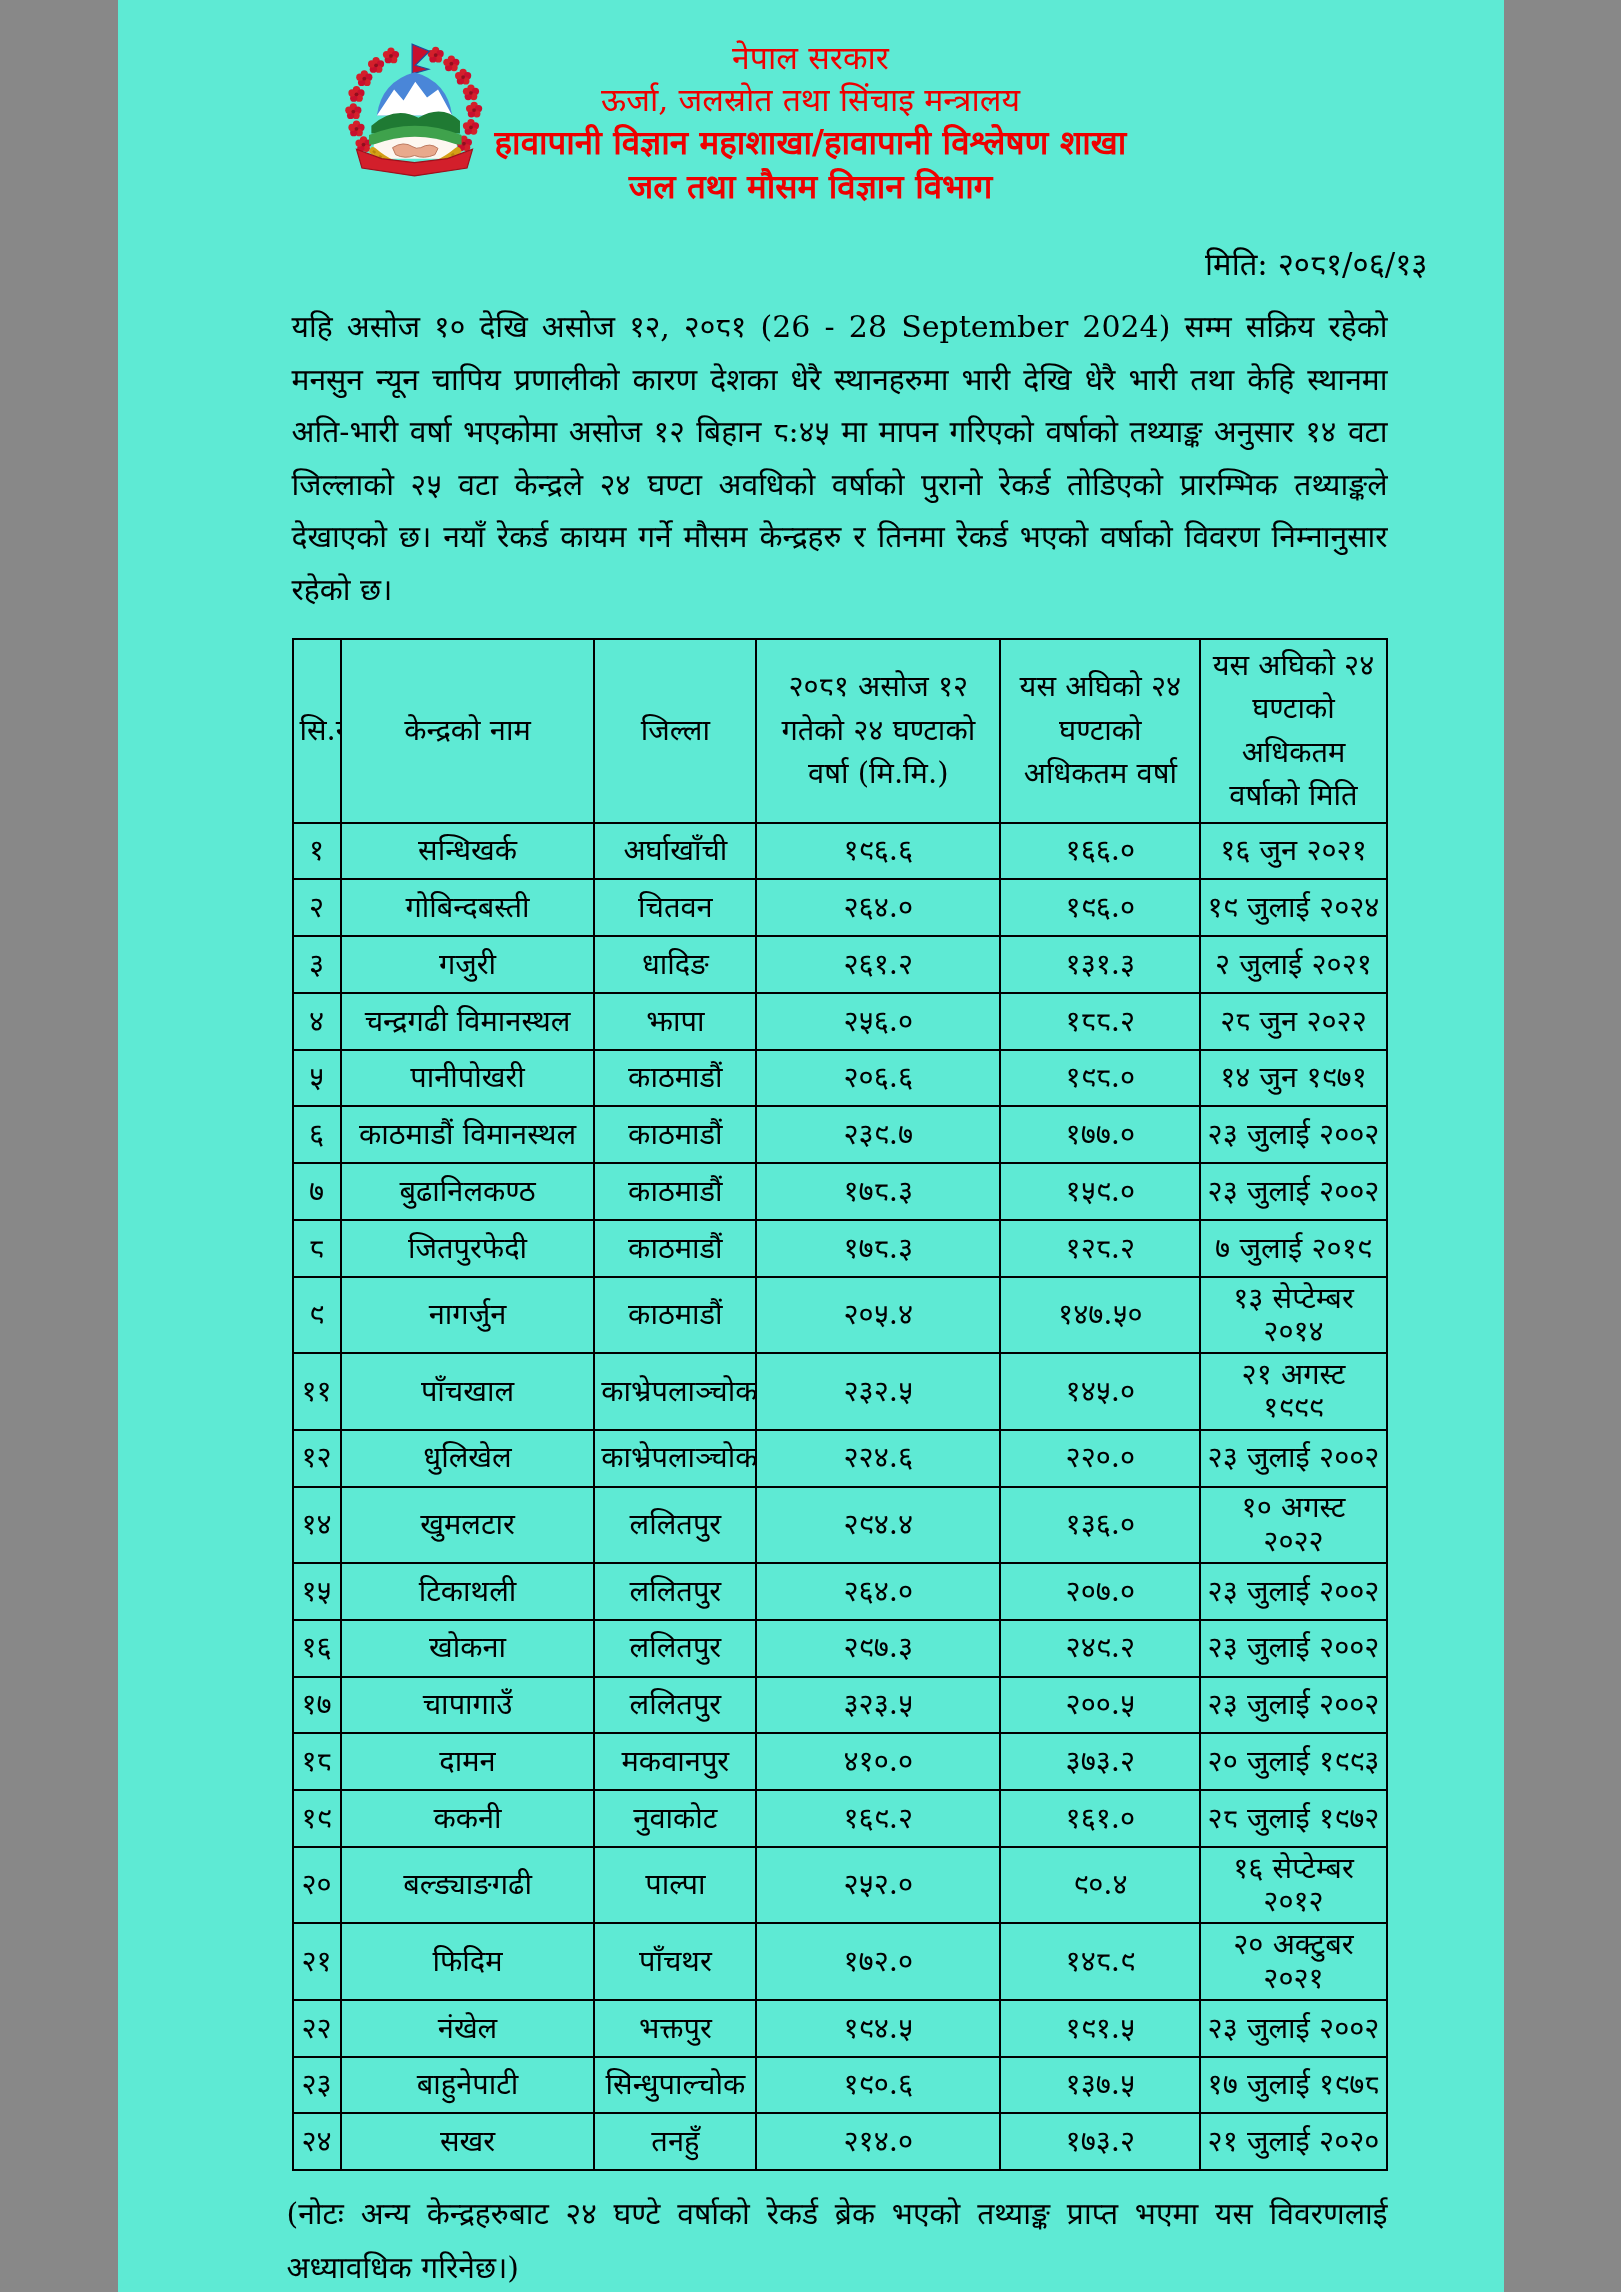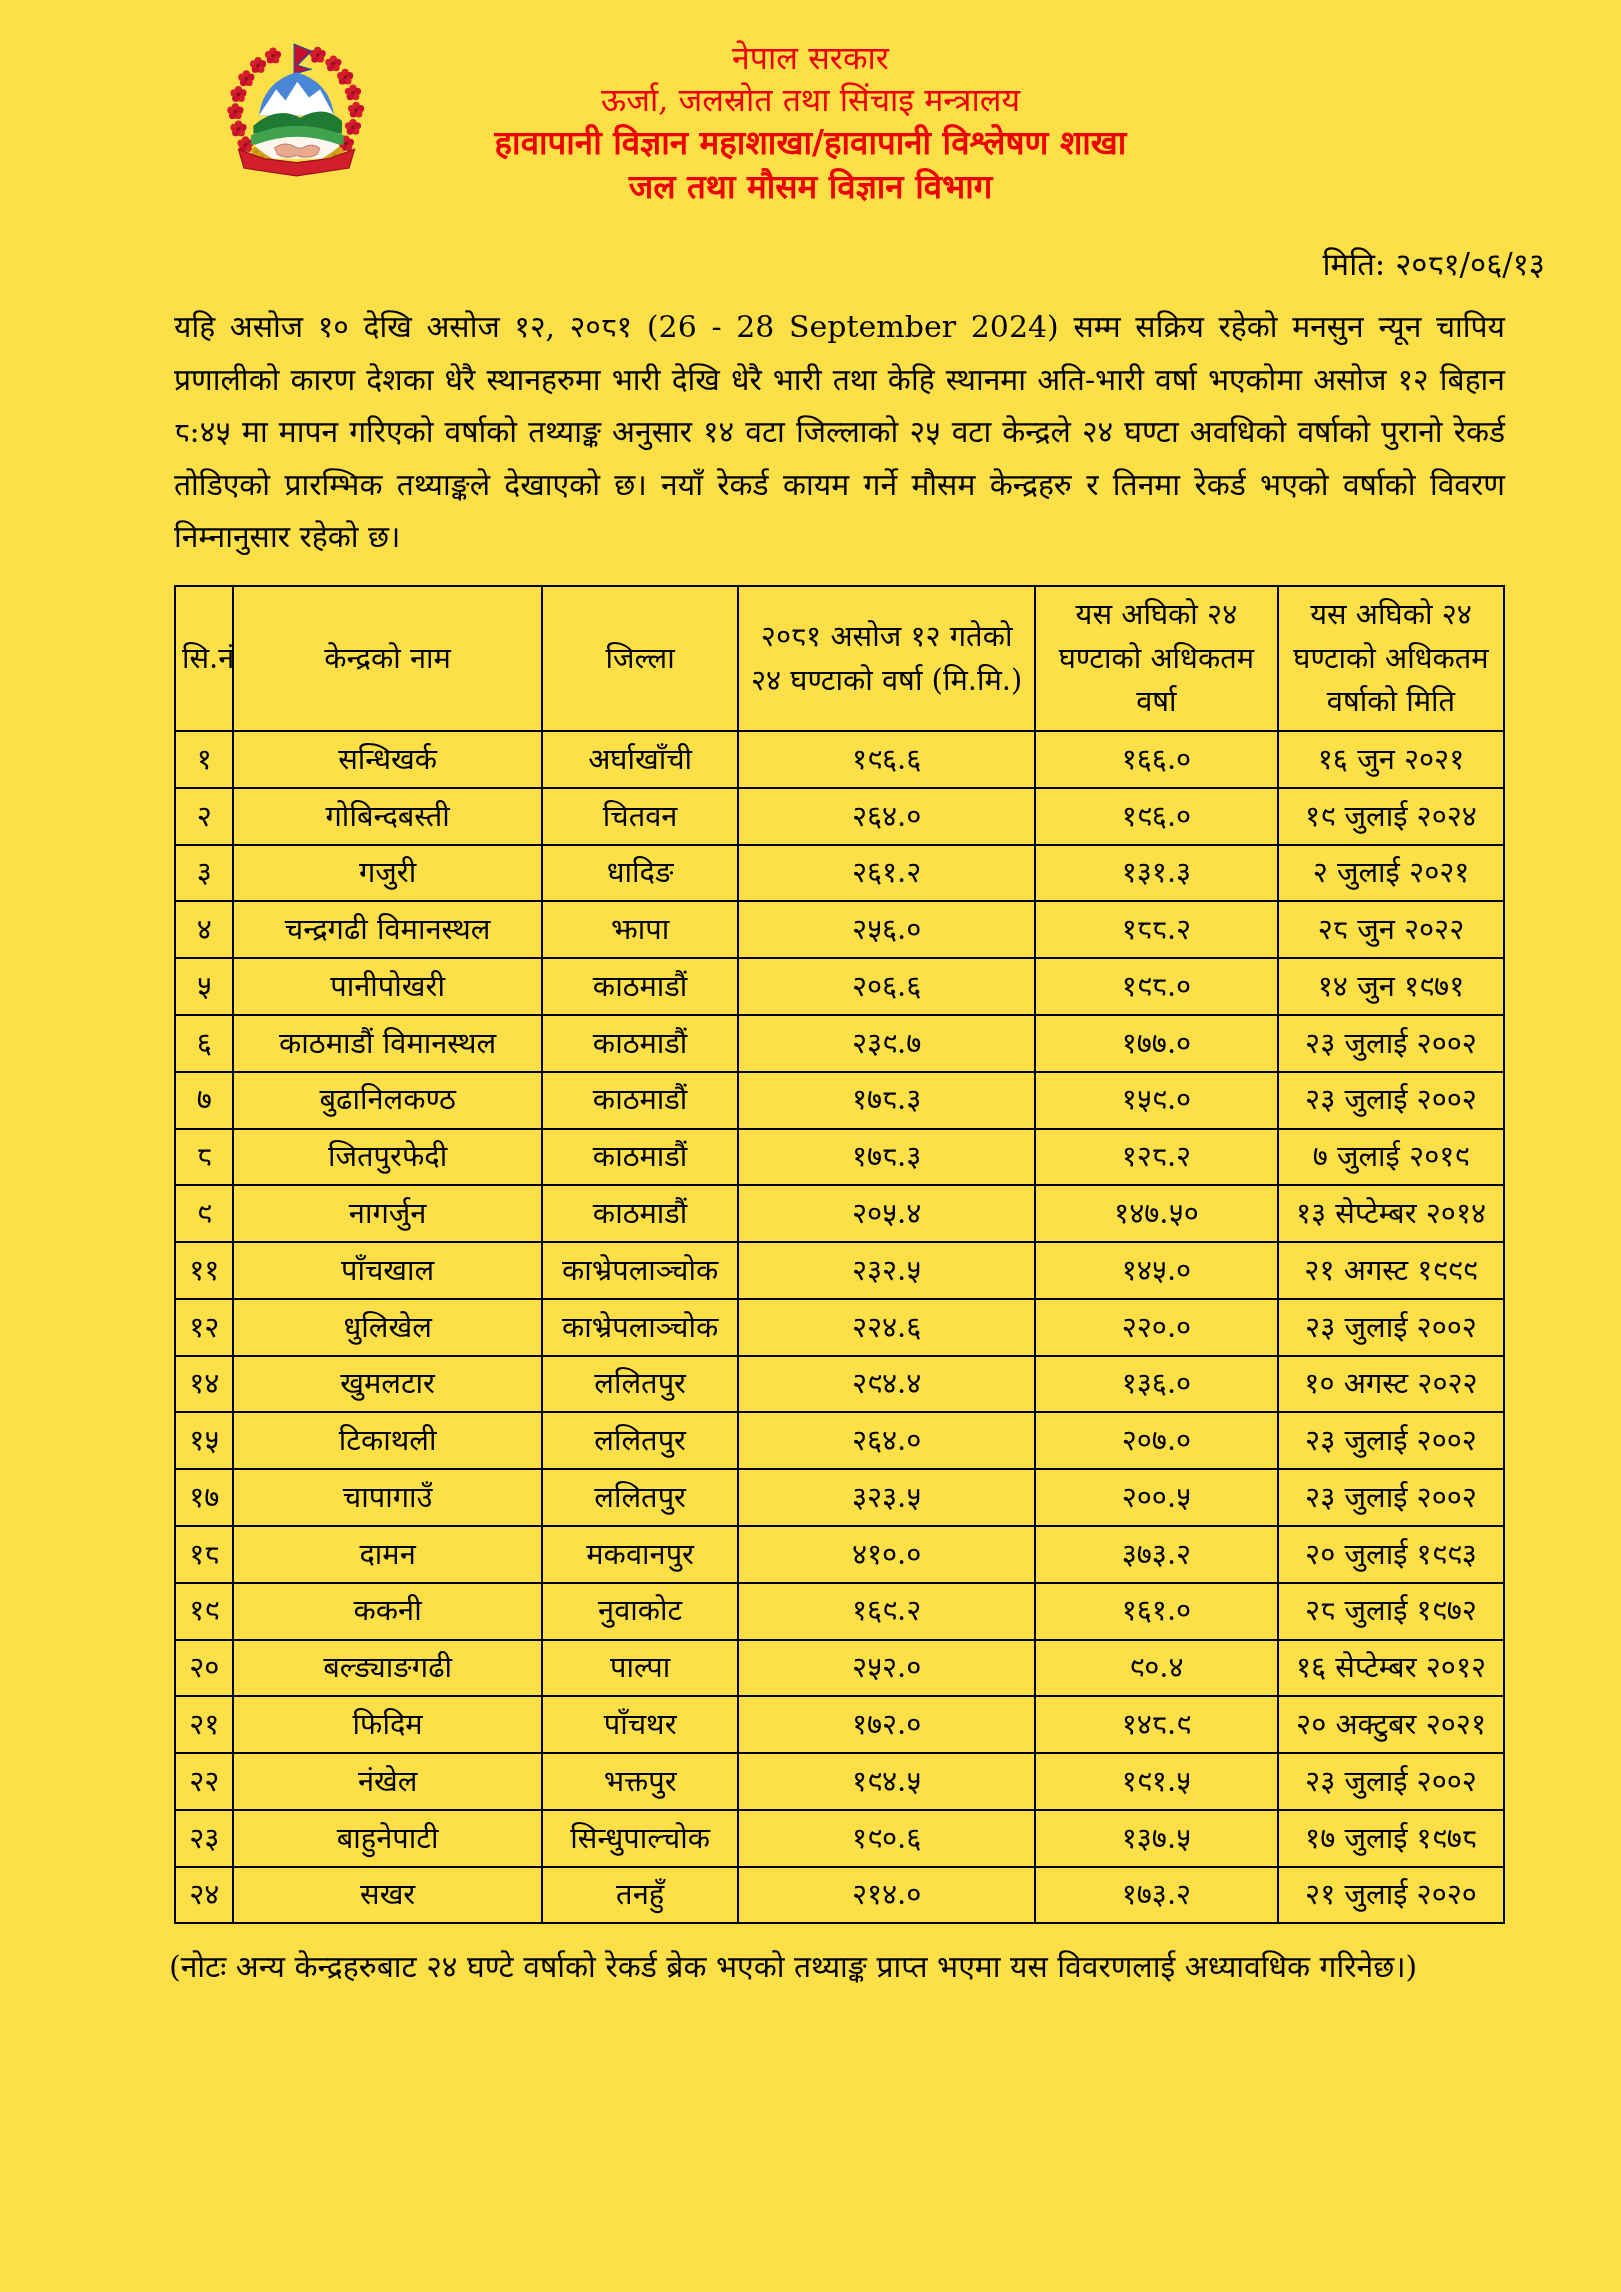--- a/index.html
+++ b/index.html
@@ -1,20 +1,20 @@
 <!DOCTYPE html>
 <html lang="ne"><head>
 <meta charset="utf-8">
 <style>
   html,body{margin:0;padding:0;background:#888;}
   .page{
     position:relative;
-    width:1621px;height:2293px;
+    width:1386px;height:2293px;
     margin:0 auto;
-    background:#fde047;
+    background:#5eead4;
     color:#000;
     font-family:"DejaVu Serif","Liberation Serif",serif;
     overflow:hidden;
   }
   
   .emblem{
     position:absolute;left:218px;top:41px;width:157px;height:149px;
   }
   .gov-header{
     padding-top:37px;
@@ -276,20 +276,28 @@
 
     <tr>
       <td>१५</td>
       <td>टिकाथली</td>
       <td>ललितपुर</td>
       <td>२६४.०</td>
       <td>२०७.०</td>
       <td>२३ जुलाई २००२</td>
     </tr>
 
+    <tr>
+      <td>१६</td>
+      <td>खोकना</td>
+      <td>ललितपुर</td>
+      <td>२९७.३</td>
+      <td>२४९.२</td>
+      <td>२३ जुलाई २००२</td>
+    </tr>
 
     <tr>
       <td>१७</td>
       <td>चापागाउँ</td>
       <td>ललितपुर</td>
       <td>३२३.५</td>
       <td>२००.५</td>
       <td>२३ जुलाई २००२</td>
     </tr>
 

